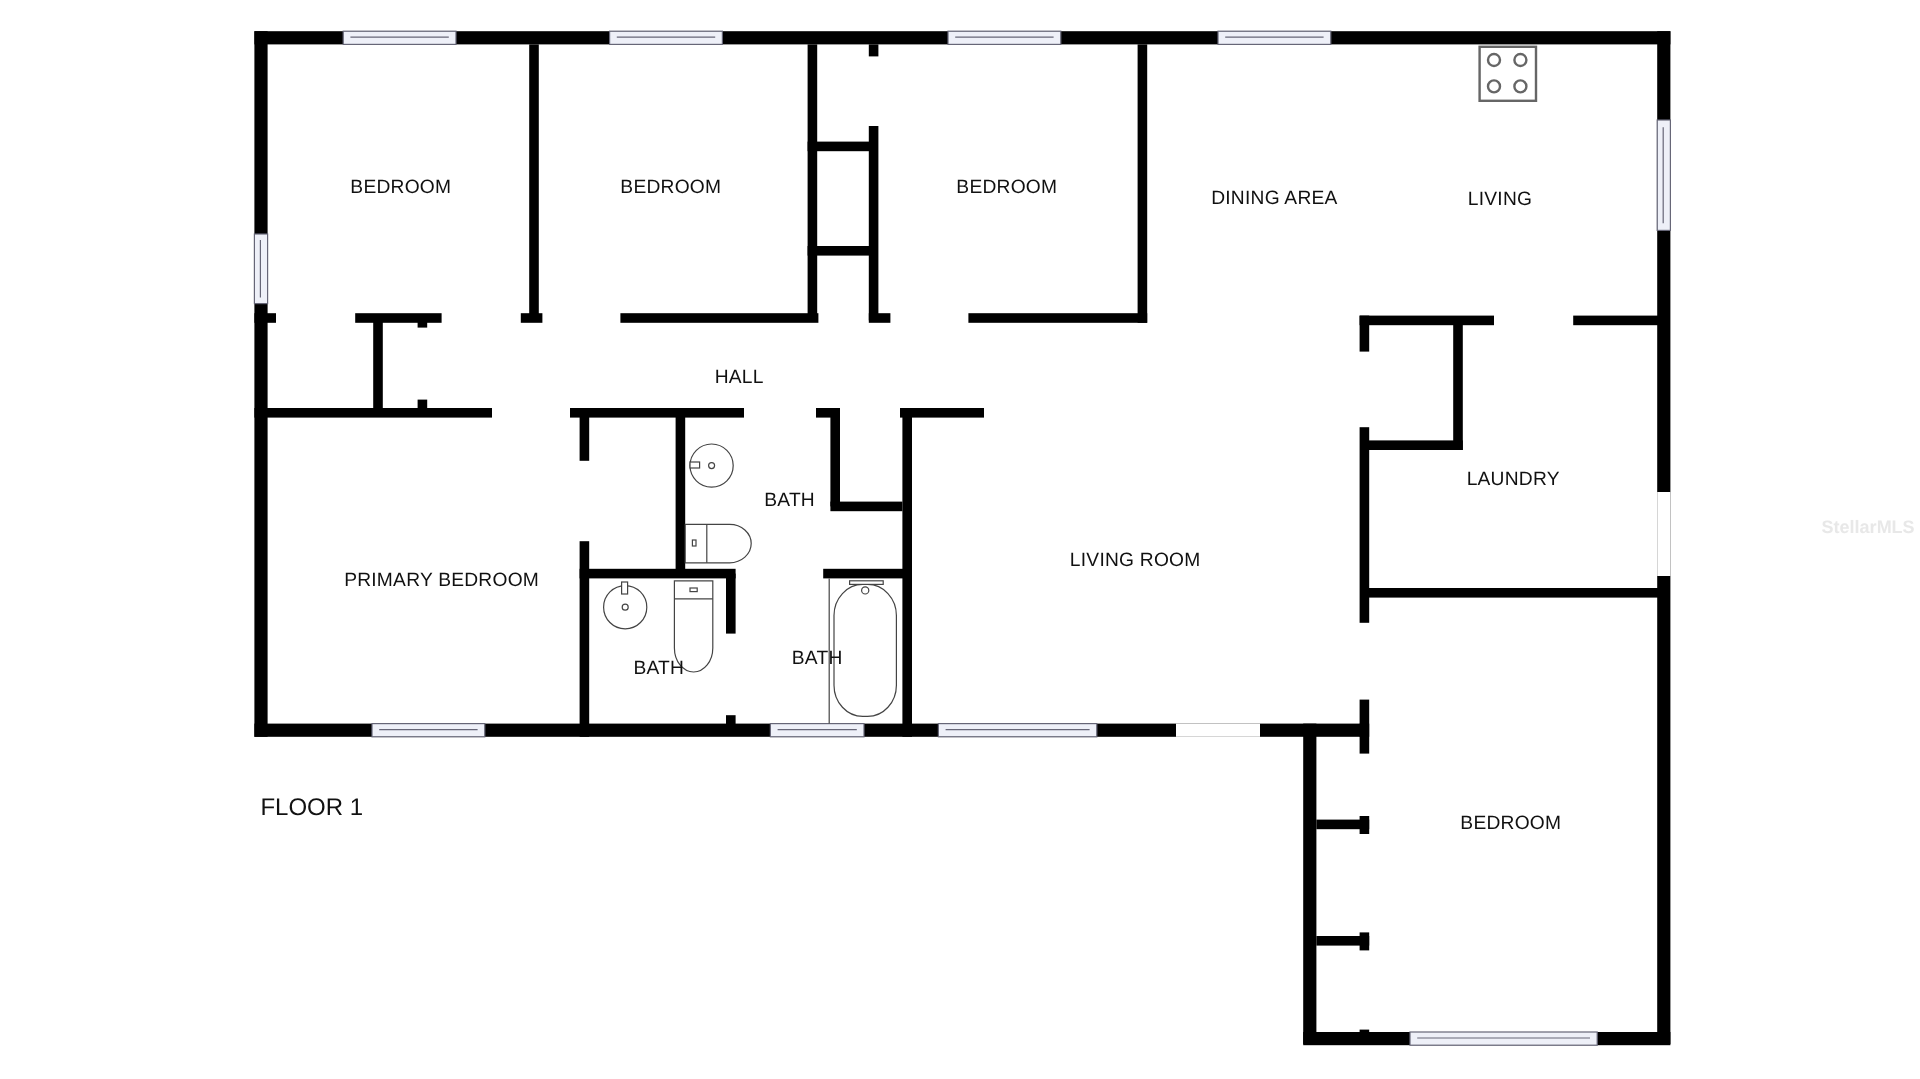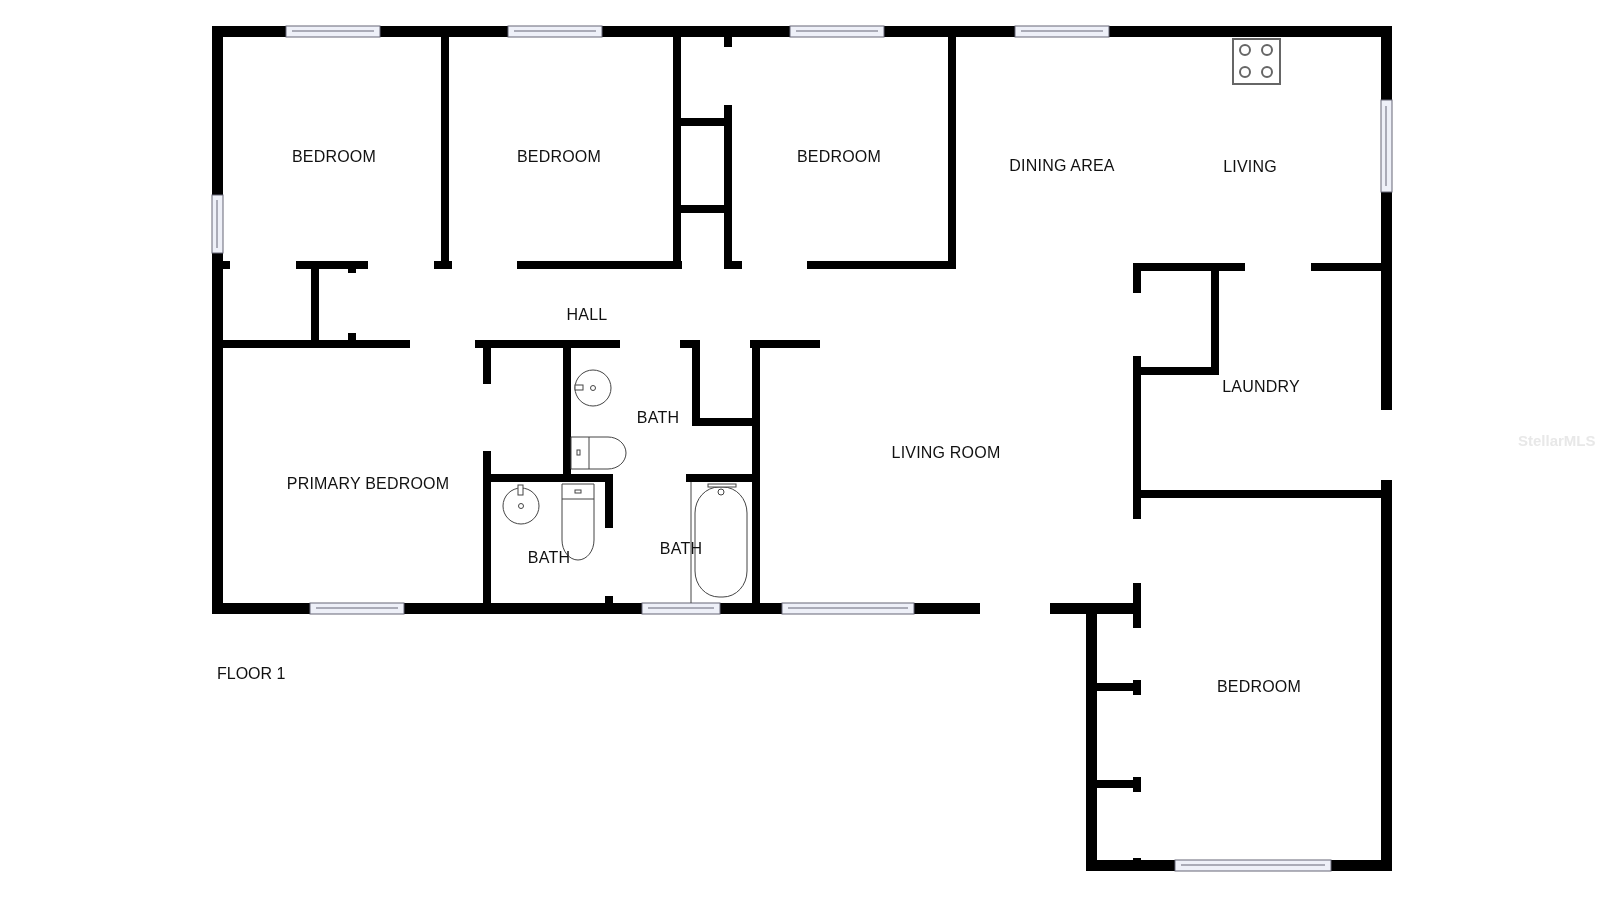--- a/index.html
+++ b/index.html
@@ -1,19 +1,19 @@
 <!DOCTYPE html>
 <html><head>
   <meta charset="utf-8">
   <style>
     html, body { margin: 0; padding: 0; background: #ffffff; }
     body { width: 1600px; height: 899px; position: relative; overflow: hidden; font-family: "Liberation Sans", sans-serif; }
     #plan { position: absolute; left: 0; top: 0; }
     .label { position: absolute; font-family: "Liberation Sans", sans-serif; font-size: 16px; color: #111; white-space: nowrap; transform: translate(-50%, -50%); letter-spacing: 0.2px; }
-    .floor-label { position: absolute; left: 217px; top: 674px; font-size: 16px; color: #111; transform: translateY(-50%); font-family: "Liberation Sans", sans-serif; }
+    .floor-label { position: absolute; left: 217px; top: 674px; font-size: 20px; color: #111; transform: translateY(-50%); font-family: "Liberation Sans", sans-serif; }
     .watermark { position: absolute; left: 1518px; top: 440px; font-size: 15px; font-weight: bold; color: #e8e8e8; transform: translateY(-50%); font-family: "Liberation Sans", sans-serif; }
   </style>
 </head>
 <body>
 
 <svg id="plan" width="1600" height="899" viewBox="0 0 1600 899" xmlns="http://www.w3.org/2000/svg">
   <g fill="#000">
 
     <rect x="212" y="26" width="1180" height="11"></rect>
 
@@ -142,24 +142,24 @@
     <rect x="708" y="484" width="28" height="3"></rect>
   </g>
 </svg>
 
 <div>
   <div class="label" style="left:334px;top:157px">BEDROOM</div>
   <div class="label" style="left:559px;top:157px">BEDROOM</div>
   <div class="label" style="left:839px;top:157px">BEDROOM</div>
   <div class="label" style="left:1062px;top:166px">DINING AREA</div>
   <div class="label" style="left:1250px;top:167px">LIVING</div>
-  <div class="label" style="left:587px;top:315px">HALL</div>
+  <div class="label" style="left:616px;top:315px">HALL</div>
   <div class="label" style="left:658px;top:418px">BATH</div>
-  <div class="label" style="left:1261px;top:387px">LAUNDRY</div>
-  <div class="label" style="left:946px;top:453px">LIVING ROOM</div>
+  <div class="label" style="left:1261px;top:400px">LAUNDRY</div>
+  <div class="label" style="left:946px;top:468px">LIVING ROOM</div>
   <div class="label" style="left:368px;top:484px">PRIMARY BEDROOM</div>
   <div class="label" style="left:549px;top:558px">BATH</div>
   <div class="label" style="left:681px;top:549px">BATH</div>
   <div class="label" style="left:1259px;top:687px">BEDROOM</div>
 </div>
 
 <div class="floor-label">FLOOR 1</div>
 <div class="watermark">StellarMLS</div>
 
 </body></html>

